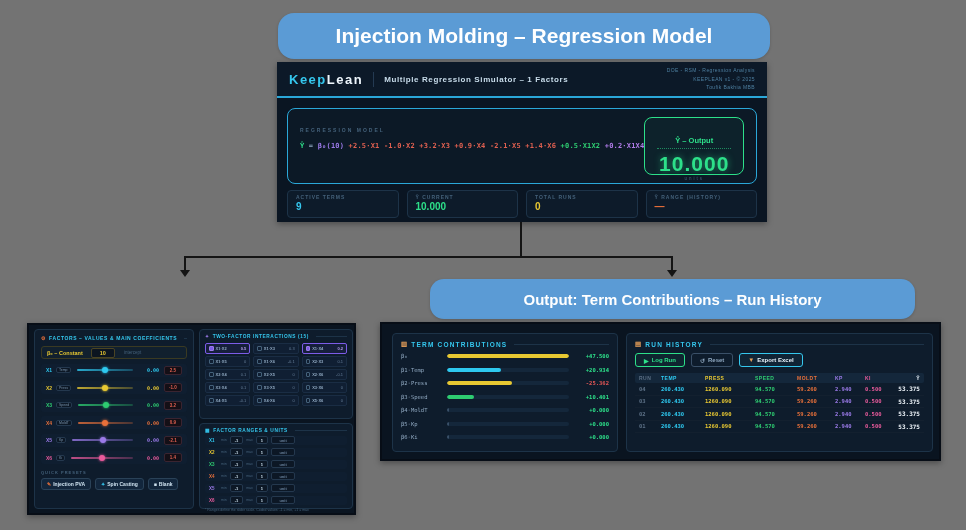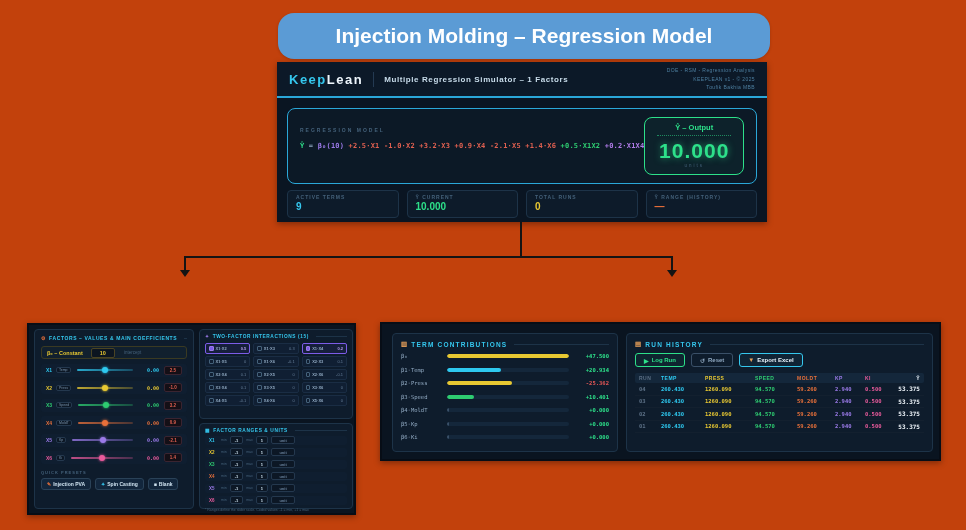--- a/index.html
+++ b/index.html
@@ -1,17 +1,17 @@
 <!DOCTYPE html>
 <html><head>
 <meta charset="utf-8">
 <style>
   * { margin:0; padding:0; box-sizing:border-box; }
   html,body { width:966px; height:530px; background:#ffffff; font-family:"Liberation Sans", sans-serif; }
-  #canvas { position:relative; width:966px; height:530px; background:#c2410c; overflow:hidden; }
+  #canvas { position:relative; width:966px; height:530px; background:#737373; overflow:hidden; }
 
   
   .badge { position:absolute; background:#5b9bd5; color:#fff; font-weight:bold; display:flex; flex-direction:column; align-items:center; justify-content:center; text-align:center; border-radius:14px; box-shadow:0 1px 3px rgba(0,0,0,.18); }
   #title-badge { left:278px; top:13px; width:492px; height:46px; font-size:21px; border-radius:16px; }
   #input-badge { left:10px; top:277px; width:371px; height:46px; font-size:15px; line-height:1.45; }
   #output-badge { left:430px; top:279px; width:485px; height:40px; font-size:15px; }
 
   
   .conn { position:absolute; background:#141414; }
   .arrow-down { position:absolute; width:0; height:0; border-left:5px solid transparent; border-right:5px solid transparent; border-top:7px solid #141414; }
@@ -20,21 +20,21 @@
   #dashboard { position:absolute; left:277px; top:62px; width:490px; height:160px; background:#0a1522; box-shadow:0 2px 6px rgba(0,0,0,.35); overflow:hidden; }
   .dash-header { height:36px; display:flex; align-items:center; padding:0 12px; background:#0c1928; border-bottom:2px solid #2aa7d8; }
   .brand { font-size:13px; font-weight:bold; letter-spacing:1.5px; }
   .brand .keep { color:#35c7ee; } .brand .lean { color:#eef6fc;text-align:center; }
   .vsep { width:1px; height:15px; background:#243a52; margin:0 10px; }
   .dash-subtitle { font-size:8px; font-weight:bold; color:#c8dcea; letter-spacing:.6px; }
   .dash-meta { margin-left:auto; text-align:right; font-size:5px; line-height:1.7; color:#4d7fa0; letter-spacing:.4px; }
   .model-box { position:absolute; left:10px; top:46px; width:470px; height:76px; border:1px solid #2aa7d8; border-radius:8px; background:#0c1926; display:flex; justify-content:space-between; padding:8px 12px; }
   .model-label { font-size:5px; font-weight:bold; letter-spacing:2px; color:#44617a; margin-top:10px; }
   .formula { margin-top:9px; font-family:"DejaVu Sans Mono", monospace; font-size:7px; font-weight:bold; letter-spacing:.2px; white-space:nowrap; }
-  .output-box { width:110px; border:1.5px solid #2de08a; border-radius:8px; background:rgba(45,224,138,.05); text-align:center; padding:5px 4px; }
+  .output-box { width:110px; border:1.5px solid #2de08a; border-radius:8px; background:rgba(45,224,138,.05); text-align:center; padding:18px 4px; }
   .output-title { font-size:7.5px; font-weight:bold; color:#2de08a; padding-bottom:3px; margin:0 8px; border-bottom:1px dotted rgba(45,224,138,.55); }
   .output-value { font-size:21px; font-weight:bold; color:#2de08a; margin-top:3px; text-shadow:0 0 7px rgba(45,224,138,.6); letter-spacing:1px; }
   .output-unit { font-size:4.5px; color:#44617a; letter-spacing:2px; }
   .stats-row { position:absolute; left:10px; top:128px; width:470px; height:28px; display:flex; gap:8px; }
   .stat-card { flex:1; background:#0d1b2a; border:1px solid #1d3348; border-radius:4px; padding:3px 8px; }
   .stat-label { font-size:5px; font-weight:bold; color:#44617a; letter-spacing:1px; }
   .stat-value { font-size:10px; font-weight:bold; margin-top:1px; }
 
   
   .shot { position:absolute; background:#0a1420; box-shadow:0 2px 6px rgba(0,0,0,.35); border:2px solid #070d16; }
@@ -157,20 +157,23 @@
       </div>
   </div>
 
   <div class="conn" style="left:520px;top:222px;width:2px;height:35px;"></div>
   <div class="conn" style="left:184px;top:256px;width:489px;height:2px;"></div>
   <div class="conn" style="left:184px;top:256px;width:2px;height:14px;"></div>
   <div class="arrow-down" style="left:180px;top:270px;"></div>
   <div class="conn" style="left:671px;top:256px;width:2px;height:14px;"></div>
   <div class="arrow-down" style="left:667px;top:270px;"></div>
 
+  <div id="output-badge" class="badge">
+    <span>Output: Term Contributions – Run History</span>
+  </div>
 
   <div id="input-shot" class="shot">
     <div id="factors-panel" class="panel">
       <div class="panel-header">
         <span id="factors-icon" style="color: rgb(232, 112, 58);">⚙</span>
         <span>FACTORS – VALUES &amp; MAIN COEFFICIENTS</span>
         <span class="rule"></span>
       </div>
       <div class="const-row">
         <span class="const-label">β₀ – Constant</span>

